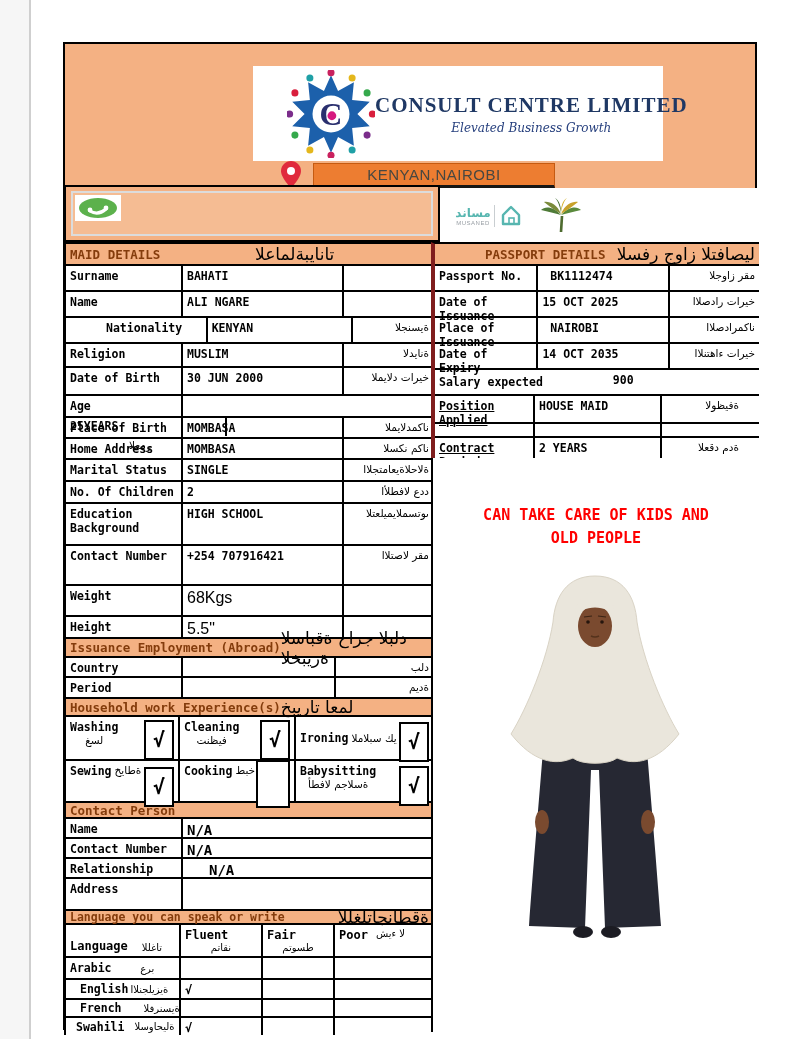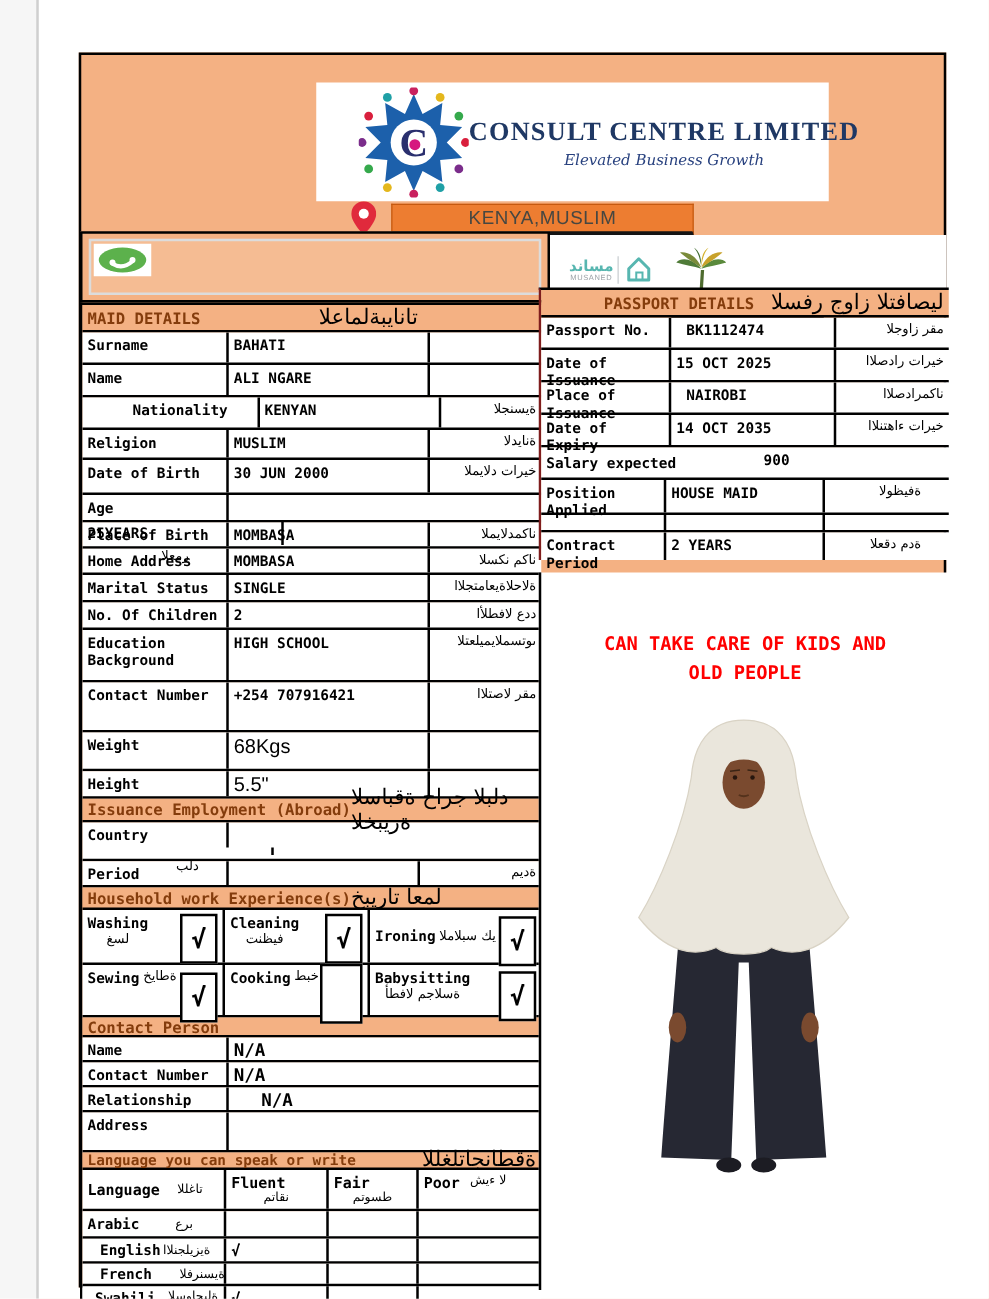--- a/index.html
+++ b/index.html
@@ -21,21 +21,21 @@
   .phone-tile{position:absolute;left:2px;top:2px;width:46px;height:26px;background:#fff;display:flex;align-items:center;justify-content:center;}
   .musaned{position:absolute;left:388px;top:155px;width:73px;height:34px;background:#fff;display:flex;align-items:center;justify-content:center;gap:3px;}
   .musaned .txt{text-align:center;line-height:1;}
   .musaned .ar-name{color:#57b6b0;font-family:"DejaVu Sans",sans-serif;font-size:12px;font-weight:bold;}
   .musaned .en-name{color:#9aa0a6;font-family:"Liberation Sans",sans-serif;font-size:6px;letter-spacing:.5px;margin-top:1px;}
   .musaned .divider{width:1px;height:22px;background:#c9ced1;}
   .palm-logo{position:absolute;left:471px;top:152px;width:49px;height:40px;background:#fff;display:flex;align-items:center;justify-content:center;}
 
   
   .ltable{position:absolute;left:-1px;top:198px;width:369px;border-top:2px solid #000;border-left:2px solid #000;box-sizing:border-box;}
-  .rtable{position:absolute;left:366px;top:186px;width:328px;border-top:2px solid #000;border-left:2px solid #7f1d1d;box-sizing:border-box;}
+  .rtable{position:absolute;left:366px;top:198px;width:328px;border-top:2px solid #000;border-left:4px solid #7f1d1d;box-sizing:border-box;}
   .trow{display:flex;background:#fff;border-bottom:2px solid #000;box-sizing:border-box;align-items:stretch;}
   .trow>div{box-sizing:border-box;padding:3px 4px;}
   .cell-b{border-right:2px solid #000;}
   .lab{font-weight:bold;font-size:11.5px;color:#000;}
   .val{font-weight:bold;font-size:11.5px;color:#000;padding-top:5px;}
   .ar{font-family:"DejaVu Sans",sans-serif;font-size:10.5px;text-align:right;direction:rtl;color:#000;}
   .big-val{font-family:"Liberation Sans",sans-serif;font-weight:normal;font-size:16px;color:#000;}
   .shead{background:#F4B183;border-bottom:2px solid #000;display:flex;align-items:center;padding:0 4px;box-sizing:border-box;}
   .shead .en{font-weight:bold;font-size:12.5px;color:#843C0C;white-space:nowrap;}
   .shead .arh{flex:1;font-family:"DejaVu Sans",sans-serif;font-size:17px;color:#000;direction:rtl;}
@@ -45,21 +45,21 @@
 
   
   .c-lab{width:117px;}
   .c-val{width:161px;}
   .c-ar{width:89px;}
 
   
   .p-lab{width:104px;}
   .p-val{width:132px;}
   .p-ar{width:90px;}
-  .p-lab2{width:100px;}
+  .p-lab2{width:100px;text-decoration:underline;}
   .p-val2{width:127px;}
   .p-ar2{width:81px;}
 
   .pd-head{position:relative;}
   .pd-underline{position:absolute;left:104px;top:20px;width:122px;border-top:2px solid #000;}
 
   
   .hh-cell{position:relative;}
   .hh-en{font-weight:bold;font-size:11.5px;}
   .hh-ar{font-family:"DejaVu Sans",sans-serif;font-size:10.5px;direction:rtl;}
@@ -117,21 +117,21 @@
       <div class="company-name">CONSULT CENTRE LIMITED</div>
       <div class="tagline">Elevated Business Growth</div>
     </div>
   </div>
 
   <svg class="pin" viewBox="0 0 20 28">
     <path d="M10,0 C4.5,0 0,4.5 0,10 C0,17 10,27 10,27 C10,27 20,17 20,10 C20,4.5 15.5,0 10,0 Z" fill="#e02a3c"></path>
     <circle cx="10" cy="10" r="4" fill="#fff"></circle>
   </svg>
 
-  <div class="banner">KENYA,MUSLIM</div>
+  <div class="banner">KENYAN,NAIROBI</div>
 
   <div class="white-strip"></div>
 
   <div class="phone-wrap">
     <div class="phone-inner">
       <div class="phone-tile">
         <svg width="40" height="22" viewBox="0 0 40 22">
           <ellipse cx="20" cy="11" rx="19" ry="10" fill="#5cb14c"></ellipse>
           <path d="M12 14 Q20 19 28 12" stroke="#fff" stroke-width="3.2" fill="none" stroke-linecap="round"></path>
           <circle cx="12" cy="13" r="2.4" fill="#fff"></circle>
@@ -240,21 +240,21 @@
     <div class="trow" style="height:22px;">
       <div class="c-lab cell-b lab">Height</div>
       <div class="c-val cell-b big-val">5.5"</div>
       <div class="c-ar ar"></div>
     </div>
 
     <div class="shead" style="height:19px;">
       <span class="en">Issuance Employment (Abroad)</span>
       <span class="arh left" style="padding-right:4px;">دلبلا جراخ ةقباسلا ةريبخلا</span>
     </div>
-    <div class="trow" style="height:31px;flex-direction:column;">
+    <div class="trow" style="height:20px;">
       <div class="c-lab cell-b lab">Country</div>
       <div class="cell-b" style="width:153px;"></div>
       <div class="ar" style="width:97px;">دلب</div>
     </div>
     <div class="trow" style="height:21px;">
       <div class="c-lab cell-b lab">Period</div>
       <div class="cell-b" style="width:153px;"></div>
       <div class="ar" style="width:97px;">ةديم</div>
     </div>
 
@@ -339,21 +339,21 @@
     <div class="trow" style="height:32px;">
       <div class="cp-lab cell-b lab">Address</div>
       <div class="cp-val"></div>
     </div>
 
     <div class="shead" style="height:14px;">
       <span class="en" style="font-size:11.5px;">Language you can speak or write</span>
       <span class="arh right">ةقطانجاتلغللا</span>
     </div>
     <div class="trow lg-head" style="height:33px;">
-      <div class="lg-c1 cell-b" style="display:flex;gap:14px;align-items:center;">
+      <div class="lg-c1 cell-b" style="display:flex;gap:14px;align-items:flex-end;">
         <span class="en">Language</span>
         <span class="lg-ar">تاغللا</span>
       </div>
       <div class="lg-c2 cell-b">
         <div class="en">Fluent</div>
         <div class="lg-ar" style="text-align:center;">نقاتم</div>
       </div>
       <div class="lg-c3 cell-b">
         <div class="en">Fair</div>
         <div class="lg-ar" style="text-align:center;">طسوتم</div>

